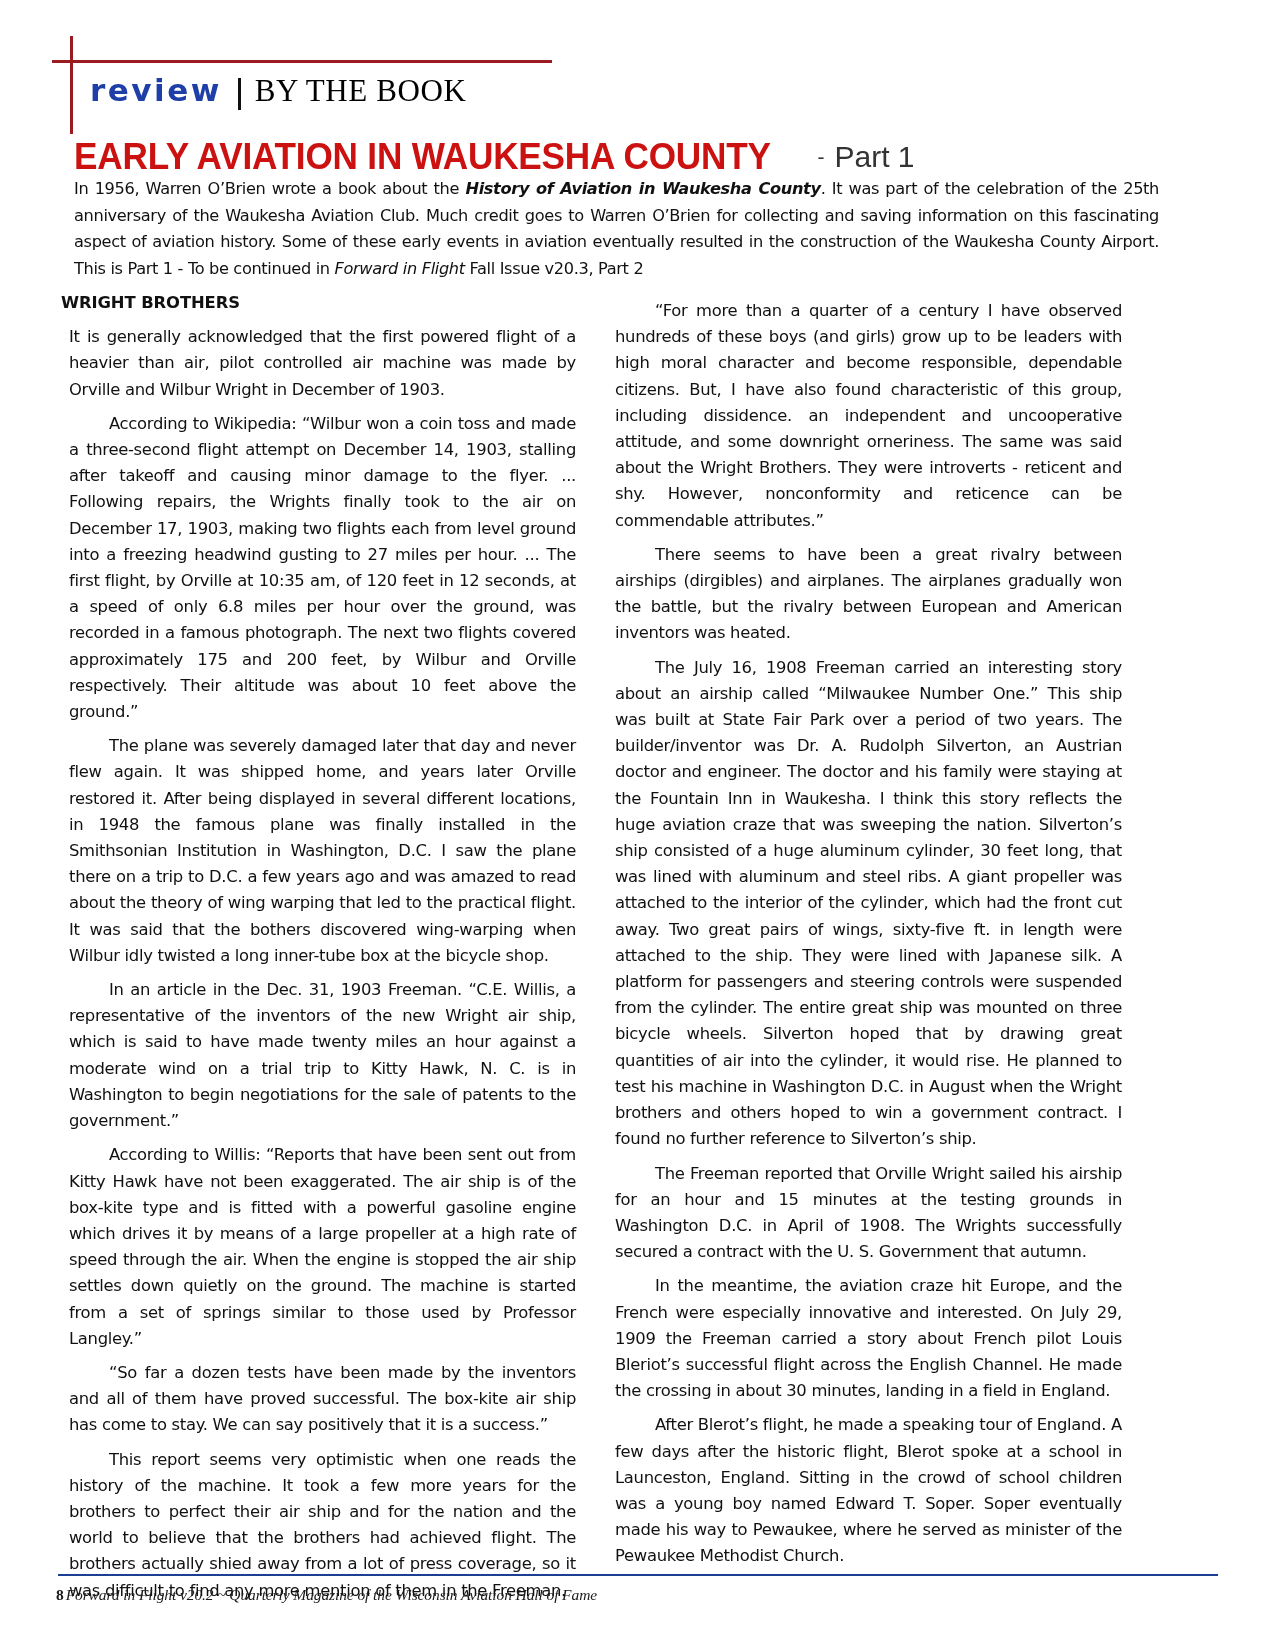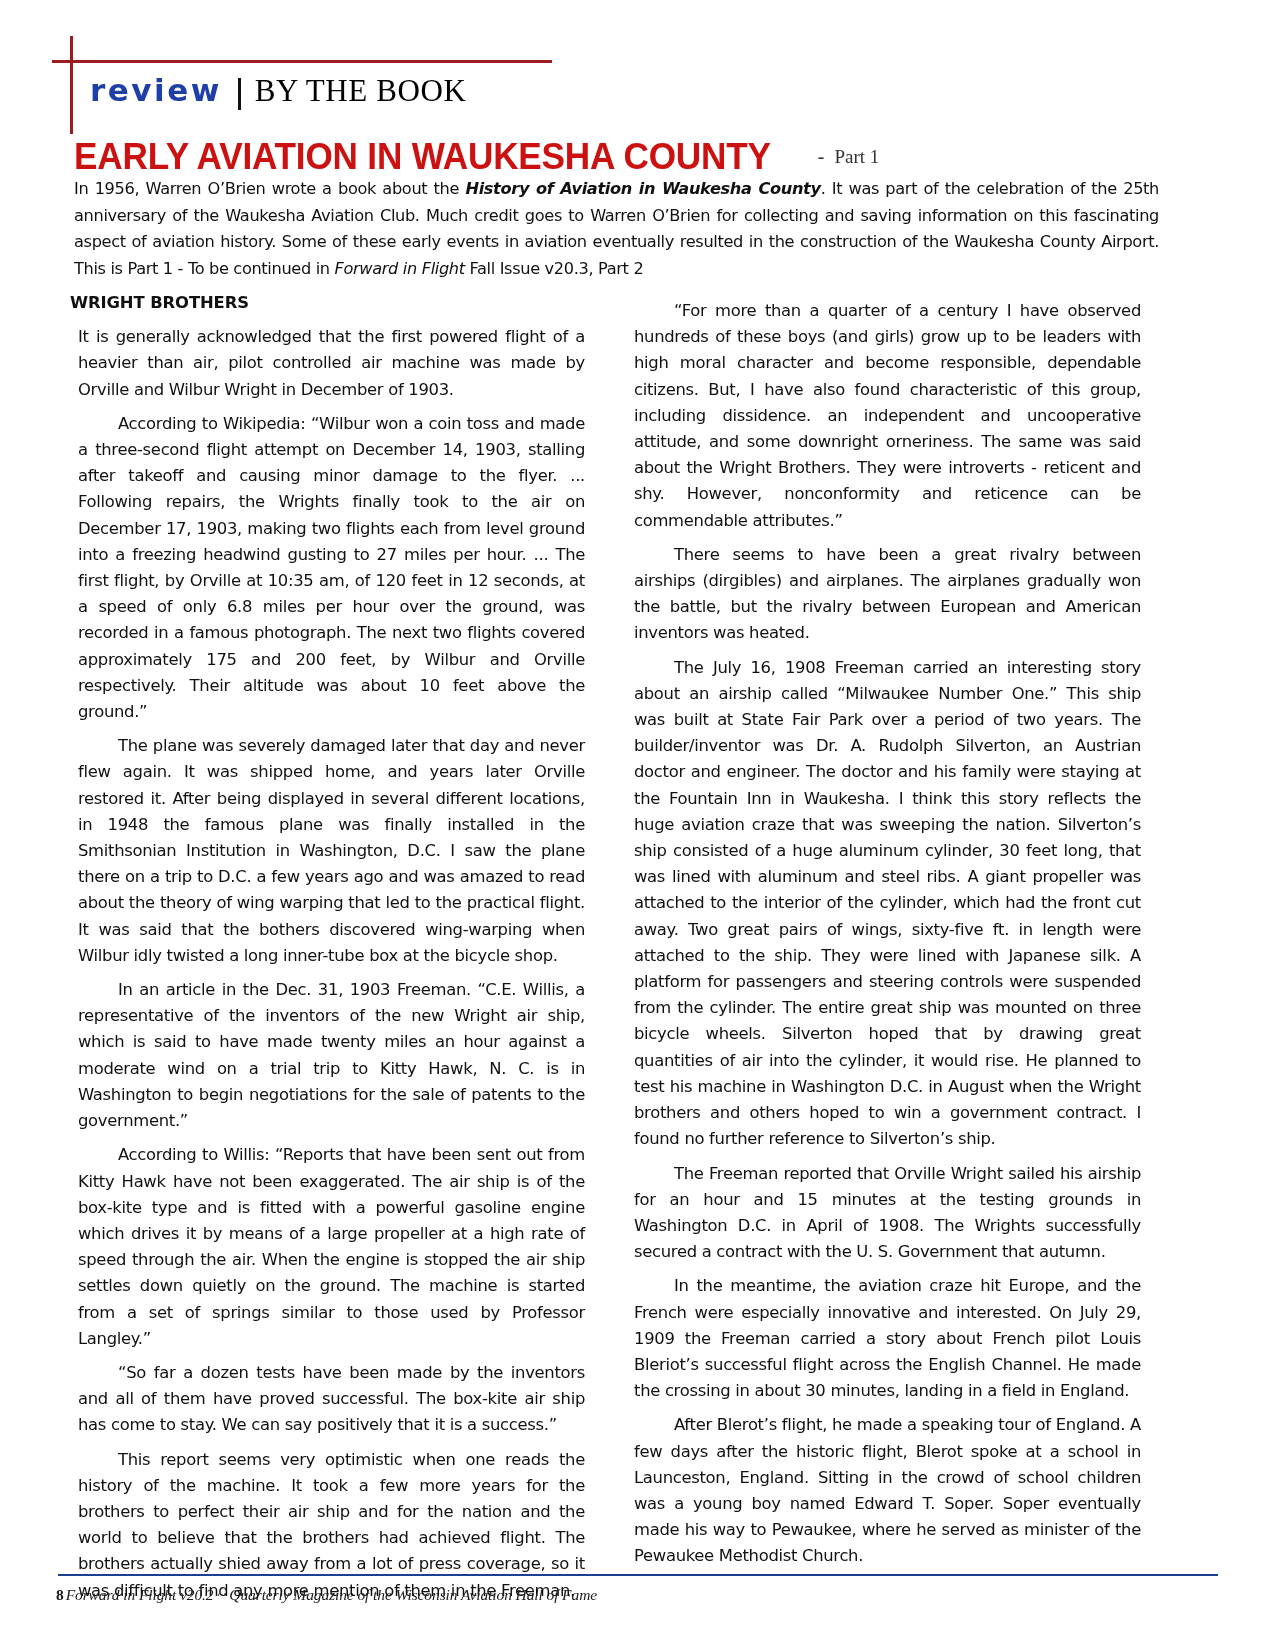--- a/index.html
+++ b/index.html
@@ -98,22 +98,22 @@
     transform-origin: left bottom;
     white-space: nowrap;
   }
   .title-sep {
     font-family: "Liberation Sans", sans-serif;
     font-size: 21px;
     color: #333333;
     margin-left: 10px;
   }
   .title-part {
-    font-family: Liberation Serif, serif;
-    font-size: 19px;
+    font-family: Liberation Sans, sans-serif;
+    font-size: 30px;
     color: #333333;
     margin-left: 10px;
   }
 
   
   .intro {
     position: absolute;
     left: 74px;
     top: 176px;
     width: 1085px;
@@ -129,26 +129,26 @@
     font-style: italic;
   }
   .intro i {
     font-style: italic;
     margin-top: 40px;
   }
 
   
   .cols {
     position: absolute;
-    left: 70px;
+    left: 61px;
     top: 290px;
     width: 1090px;
     height: 1180px;
     display: flex;
-    gap: 33px;
+    gap: 23px;
   }
   .col {
     width: 523px;
     font-family: "DejaVu Sans", sans-serif;
     font-size: 16.4px;
     line-height: 26.2px;
     text-align: justify;
     text-justify: inter-word;
     color: #111111;
     letter-spacing: -0.3px;

